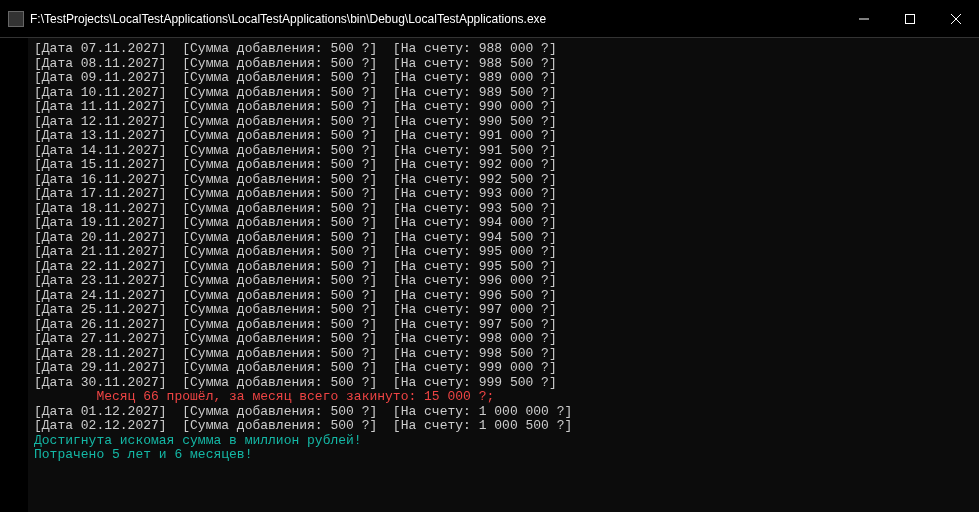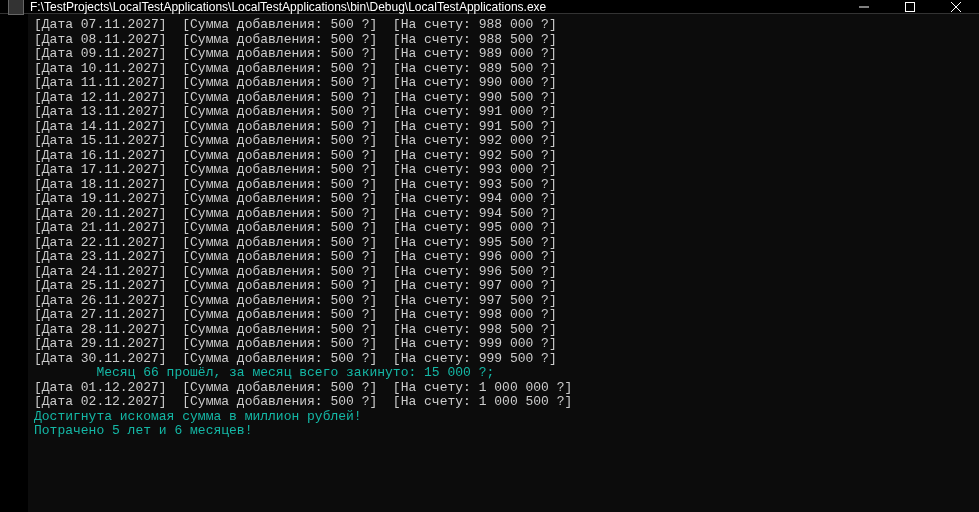--- a/index.html
+++ b/index.html
@@ -8,21 +8,21 @@
     font-family: Consolas, 'Courier New', monospace;
     font-size: 13px;
     width: 979px;
     height: 512px;
     overflow: hidden;
     display: flex;
     flex-direction: column;
   }
   .titlebar {
     background: #000;
-    height: 14px;
+    height: 38px;
     display: flex;
     align-items: center;
     justify-content: space-between;
     border-bottom: 1px solid #333;
     flex-shrink: 0;
   }
   .titlebar-left {
     display: flex;
     align-items: center;
     padding-left: 8px;
@@ -68,21 +68,21 @@
   .console-body::-webkit-scrollbar {
     width: 16px;
   }
   .console-body::-webkit-scrollbar-track {
     background: #171717;
   }
   .console-body::-webkit-scrollbar-thumb {
     background: #4d4d4d;
   }
   .row { display: block; }
-  .yellow { color: #14b8a6; }
+  .yellow { color: #ef4444; }
   .green { color: #14b8a6; }
 </style>
 </head>
 <body>
 
 <div class="titlebar">
   <div class="titlebar-left">
     <div class="app-icon"></div>
     <div class="title-text">F:\TestProjects\LocalTestApplications\LocalTestApplications\bin\Debug\LocalTestApplications.exe</div>
   </div>

